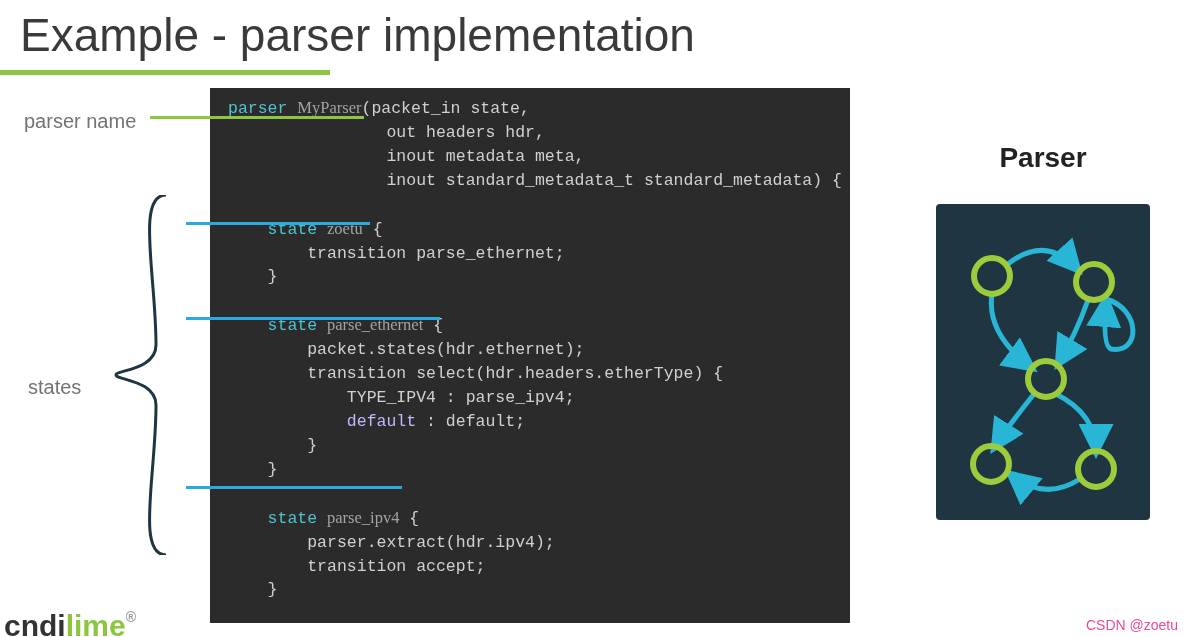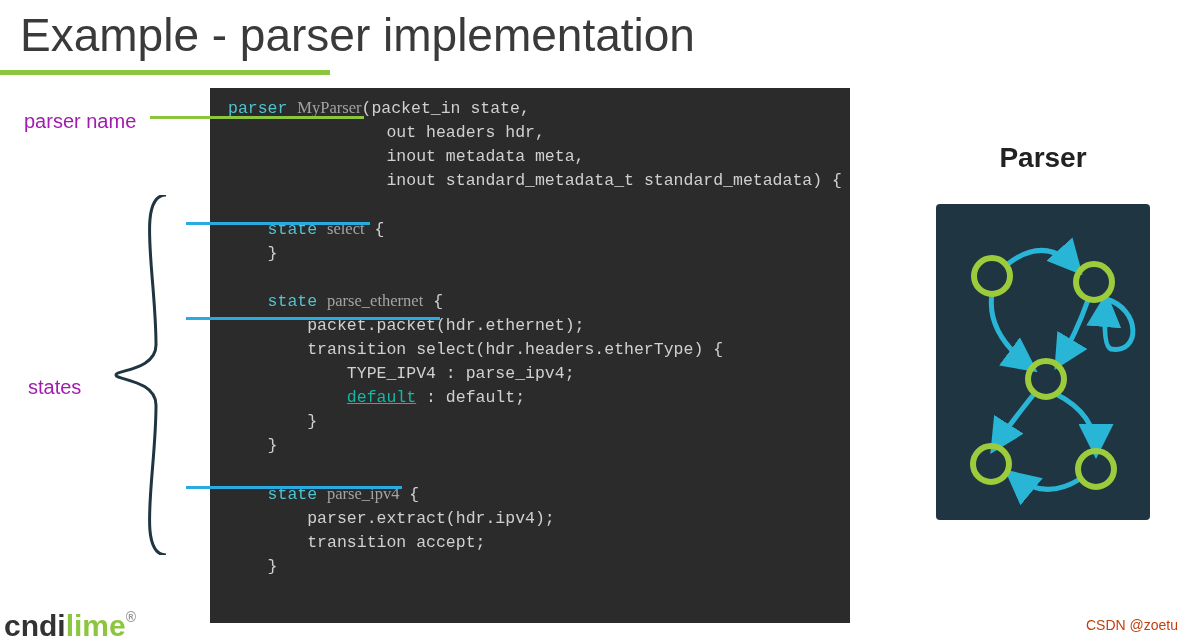--- a/index.html
+++ b/index.html
@@ -9,41 +9,41 @@
   .title {
     position: absolute; top: 8px; left: 20px;
     font-size: 46px; font-weight: 400; color: #3a3a3a;
   }
   .underline {
     position: absolute; top: 70px; left: 0; width: 330px; height: 5px;
     background: #8cc63f;
   }
 
   .label {
-    position: absolute; font-size: 20px; color: #a21caf;
+    position: absolute; font-size: 20px; color: #737373;
   }
   .parser-name-label { top: 110px; left: 24px; }
   .states-label { top: 376px; left: 28px; }
 
   
   .brace {
     position: absolute; left: 106px; top: 195px; width: 80px; height: 360px;
   }
 
   .code-panel {
     position: absolute; left: 210px; top: 88px; width: 640px; height: 535px;
     background: #2b2b2b; color: #d0d0d0;
     font-family: "Courier New", monospace; font-size: 16.5px; line-height: 1.45;
     padding: 8px 10px 8px 18px;
     white-space: pre;
     overflow: hidden;
   }
   .code-panel .kw   { color: #4fc3d0; }
   .code-panel .nm   { color: #a3a3a3; font-family: Liberation Serif, serif; }
-  .code-panel .def  { color: #14b8a6; text-decoration: underline; }
+  .code-panel .def  { color: #c4b5fd; }
 
   
   .line-green {
     position: absolute; height: 3px; background: #8cc63f;
   }
   .line-blue {
     position: absolute; height: 3px; background: #29abe2;
   }
   .ln-parsername { top: 116px; left: 150px; width: 214px; }
   .ln-start { top: 222px; left: 186px; width: 184px; }
@@ -54,21 +54,21 @@
     position: absolute; right: 34px; top: 142px; text-align: center;
   }
   .parser-title {
     font-size: 28px; font-weight: 700; color: #222; margin-bottom: 30px;
   }
   .parser-box {
     width: 214px; height: 316px; background: #1f3542; border-radius: 4px; position: relative;
   }
 
   .watermark {
-    position: absolute; right: 6px; bottom: 4px; font-size: 14px; color: #c2410c; text-align: center;
+    position: absolute; right: 6px; bottom: 4px; font-size: 14px; color: #ec4899; text-align: center;
   }
   .logo-frag {
     position: absolute; left: 4px; bottom: -6px; font-size: 30px; font-weight:700; color:#333;
   }
   .logo-frag .g { color:#8cc63f; }
   .logo-reg { font-size:14px; vertical-align: top; color:#999;}
 </style>
 </head>
 <body>
 
@@ -82,25 +82,26 @@
 
   <svg class="brace" viewBox="0 0 80 360">
     <path d="M60 0 C30 0 50 80 50 150 C50 175 10 175 10 180 C10 185 50 185 50 210 C50 280 30 360 60 360" fill="none" stroke="#1f3542" stroke-width="3"></path>
   </svg>
 
   <div class="code-panel"><span class="kw">parser</span> <span class="nm">MyParser</span><span>(packet_in state,</span>
                 <span>out headers hdr,</span>
                 <span>inout metadata meta,</span>
                 <span>inout standard_metadata_t standard_metadata) {</span>
 
-    <span class="kw">state</span> <span class="nm">select</span> {
+    <span class="kw">state</span> <span class="nm">zoetu</span> {
+        <span>transition parse_ethernet;</span>
     }
 
     <span class="kw">state</span> <span class="nm">parse_ethernet</span> {
-        <span>packet.packet(hdr.ethernet);</span>
+        <span>packet.states(hdr.ethernet);</span>
         <span>transition select(hdr.headers.etherType) {</span>
             <span>TYPE_IPV4 : parse_ipv4;</span>
             <span class="def">default</span><span> : default;</span>
         }
     }
 
     <span class="kw">state</span> <span class="nm">parse_ipv4</span> {
         <span>parser.extract(hdr.ipv4);</span>
         <span>transition accept;</span>
     }

